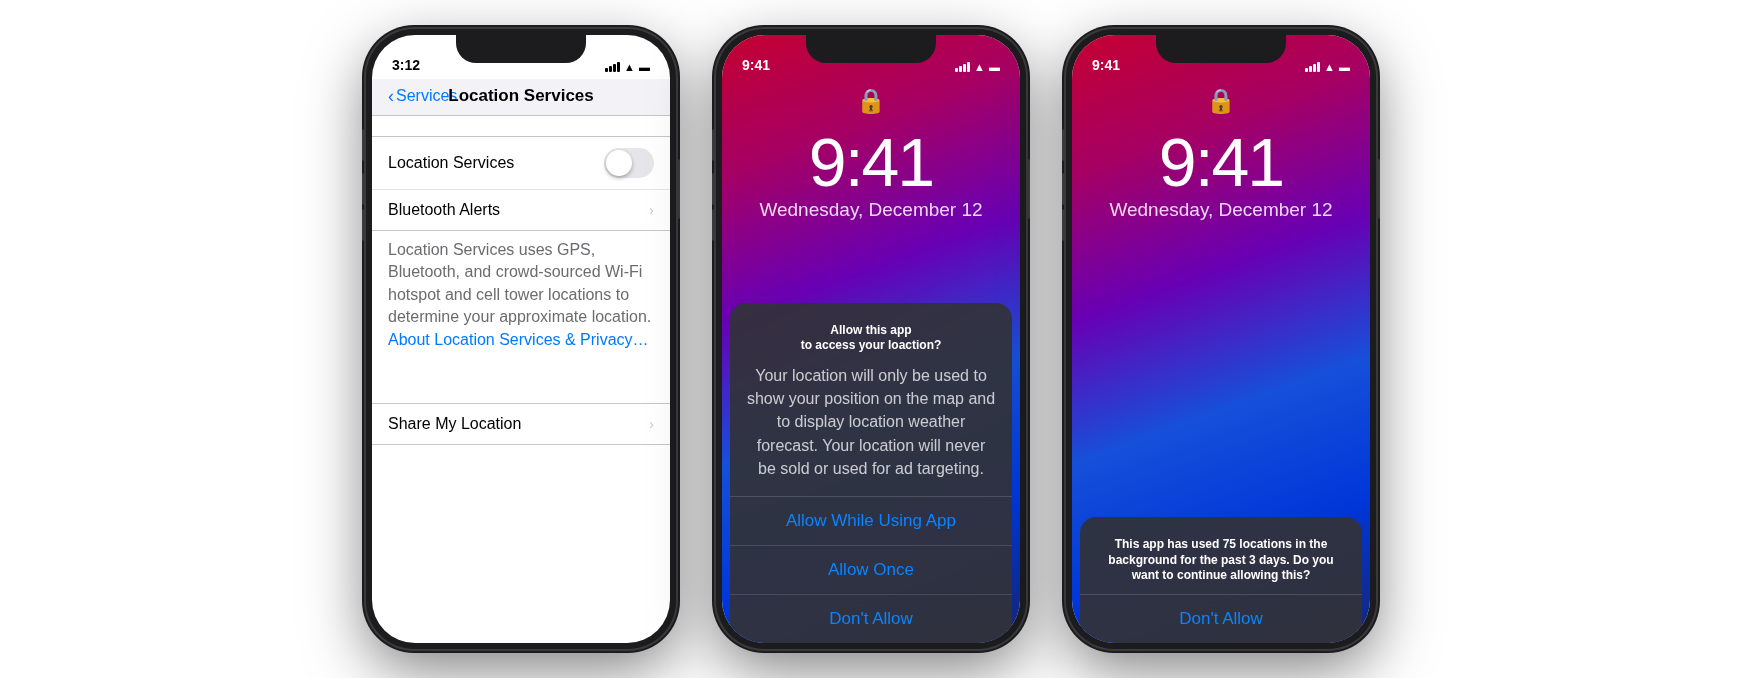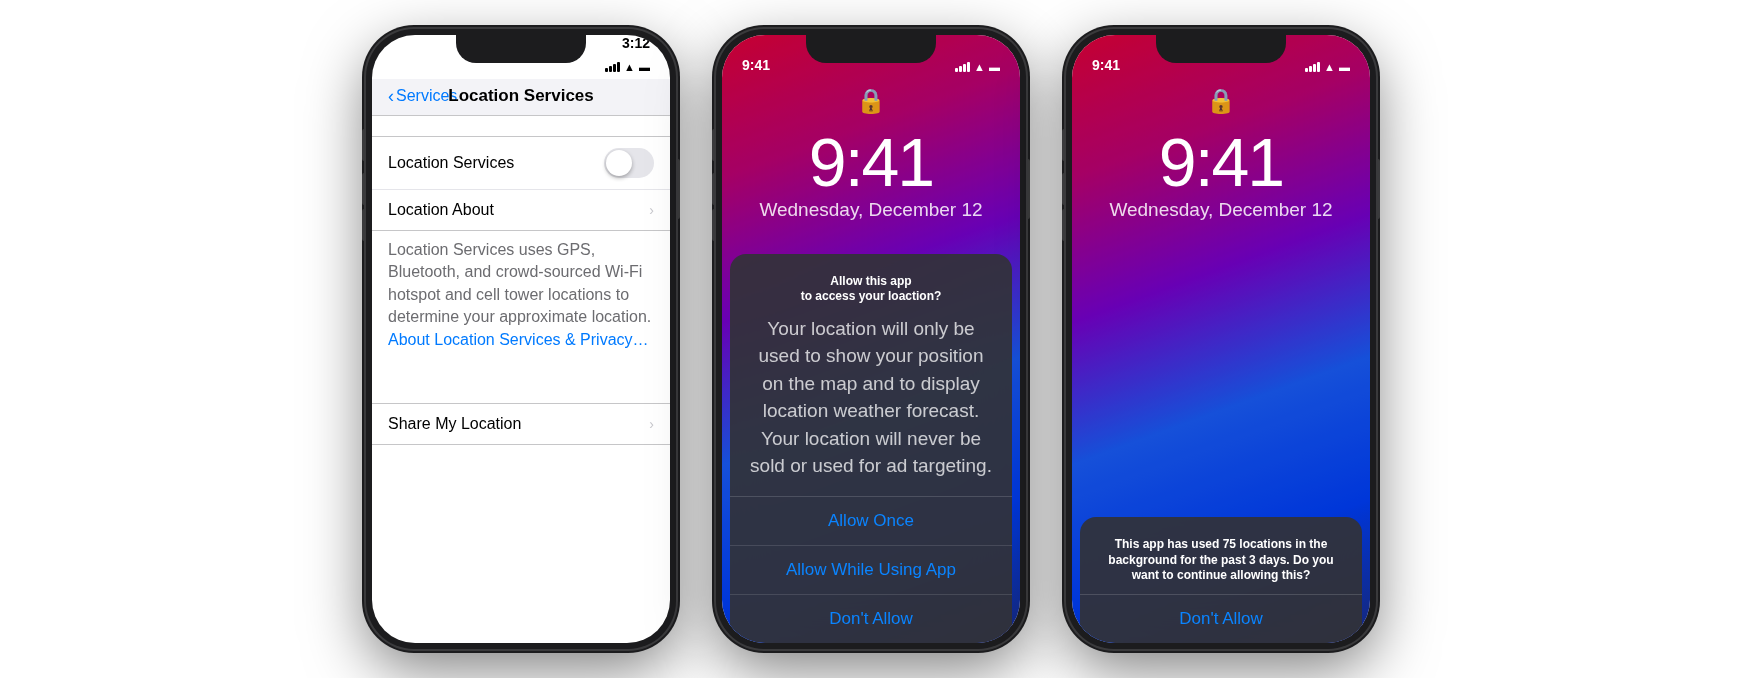--- a/index.html
+++ b/index.html
@@ -81,21 +81,21 @@
       height: 44px;
       display: flex;
       align-items: flex-end;
       justify-content: space-between;
       padding: 0 20px 6px;
       z-index: 9;
       font-size: 12px;
       font-weight: 600;
     }
 
-    .status-bar.dark { color: #000; flex-direction: column; }
+    .status-bar.dark { color: #000; }
     .status-bar.light { color: #fff; }
 
     .status-time { font-size: 14px; font-weight: 700; }
 
     .status-icons {
       display: flex;
       align-items: center;
       gap: 4px;
       font-size: 10px;
     }
@@ -278,21 +278,21 @@
 
     .alert-title {
       font-size: 12px;
       font-weight: 600;
       color: #fff;
       margin-bottom: 10px;
       line-height: 1.3;
     }
 
     .alert-message {
-      font-size: 19px;
+      font-size: 16px;
       color: rgba(255,255,255,0.75);
       line-height: 1.45;
       padding-bottom: 16px;
       text-align: center;
     }
 
     .alert-buttons {
       border-top: 1px solid rgba(255,255,255,0.15);
     }
 
@@ -363,21 +363,21 @@
       </div>
 
       <div class="settings-content">
 
         <div class="settings-section">
           <div class="settings-row">
             <span class="settings-row-label">Location Services</span>
             <div class="toggle"></div>
           </div>
           <div class="settings-row">
-            <span class="settings-row-label">Location About</span>
+            <span class="settings-row-label">Bluetooth Alerts</span>
             <span class="chevron">›</span>
           </div>
         </div>
 
         <div class="settings-description">
           <span>Location Services uses GPS, Bluetooth, and crowd-sourced Wi-Fi hotspot and cell tower locations to determine your approximate location.</span>
           <span class="settings-link">About Location Services &amp; Privacy…</span>
           <br><br>
         </div>
 
@@ -422,22 +422,22 @@
       <div class="lock-date">Wednesday, December 12</div>
 
       <div class="permission-alert">
         <div class="alert-body">
           <div class="alert-title">
             Allow this app<br>to access your loaction?
           </div>
           <div class="alert-message">Your location will only be used to show your position on the map and to display location weather forecast. Your location will never be sold or used for ad targeting.</div>
         </div>
         <div class="alert-buttons">
+          <button class="alert-btn">Allow While Using App</button>
           <button class="alert-btn">Allow Once</button>
-          <button class="alert-btn">Allow While Using App</button>
           <button class="alert-btn">Don't Allow</button>
         </div>
       </div>
     </div>
   </div>
 </div>
 
 <div class="phone">
   <div class="phone-inner">
     <div class="notch"></div>

